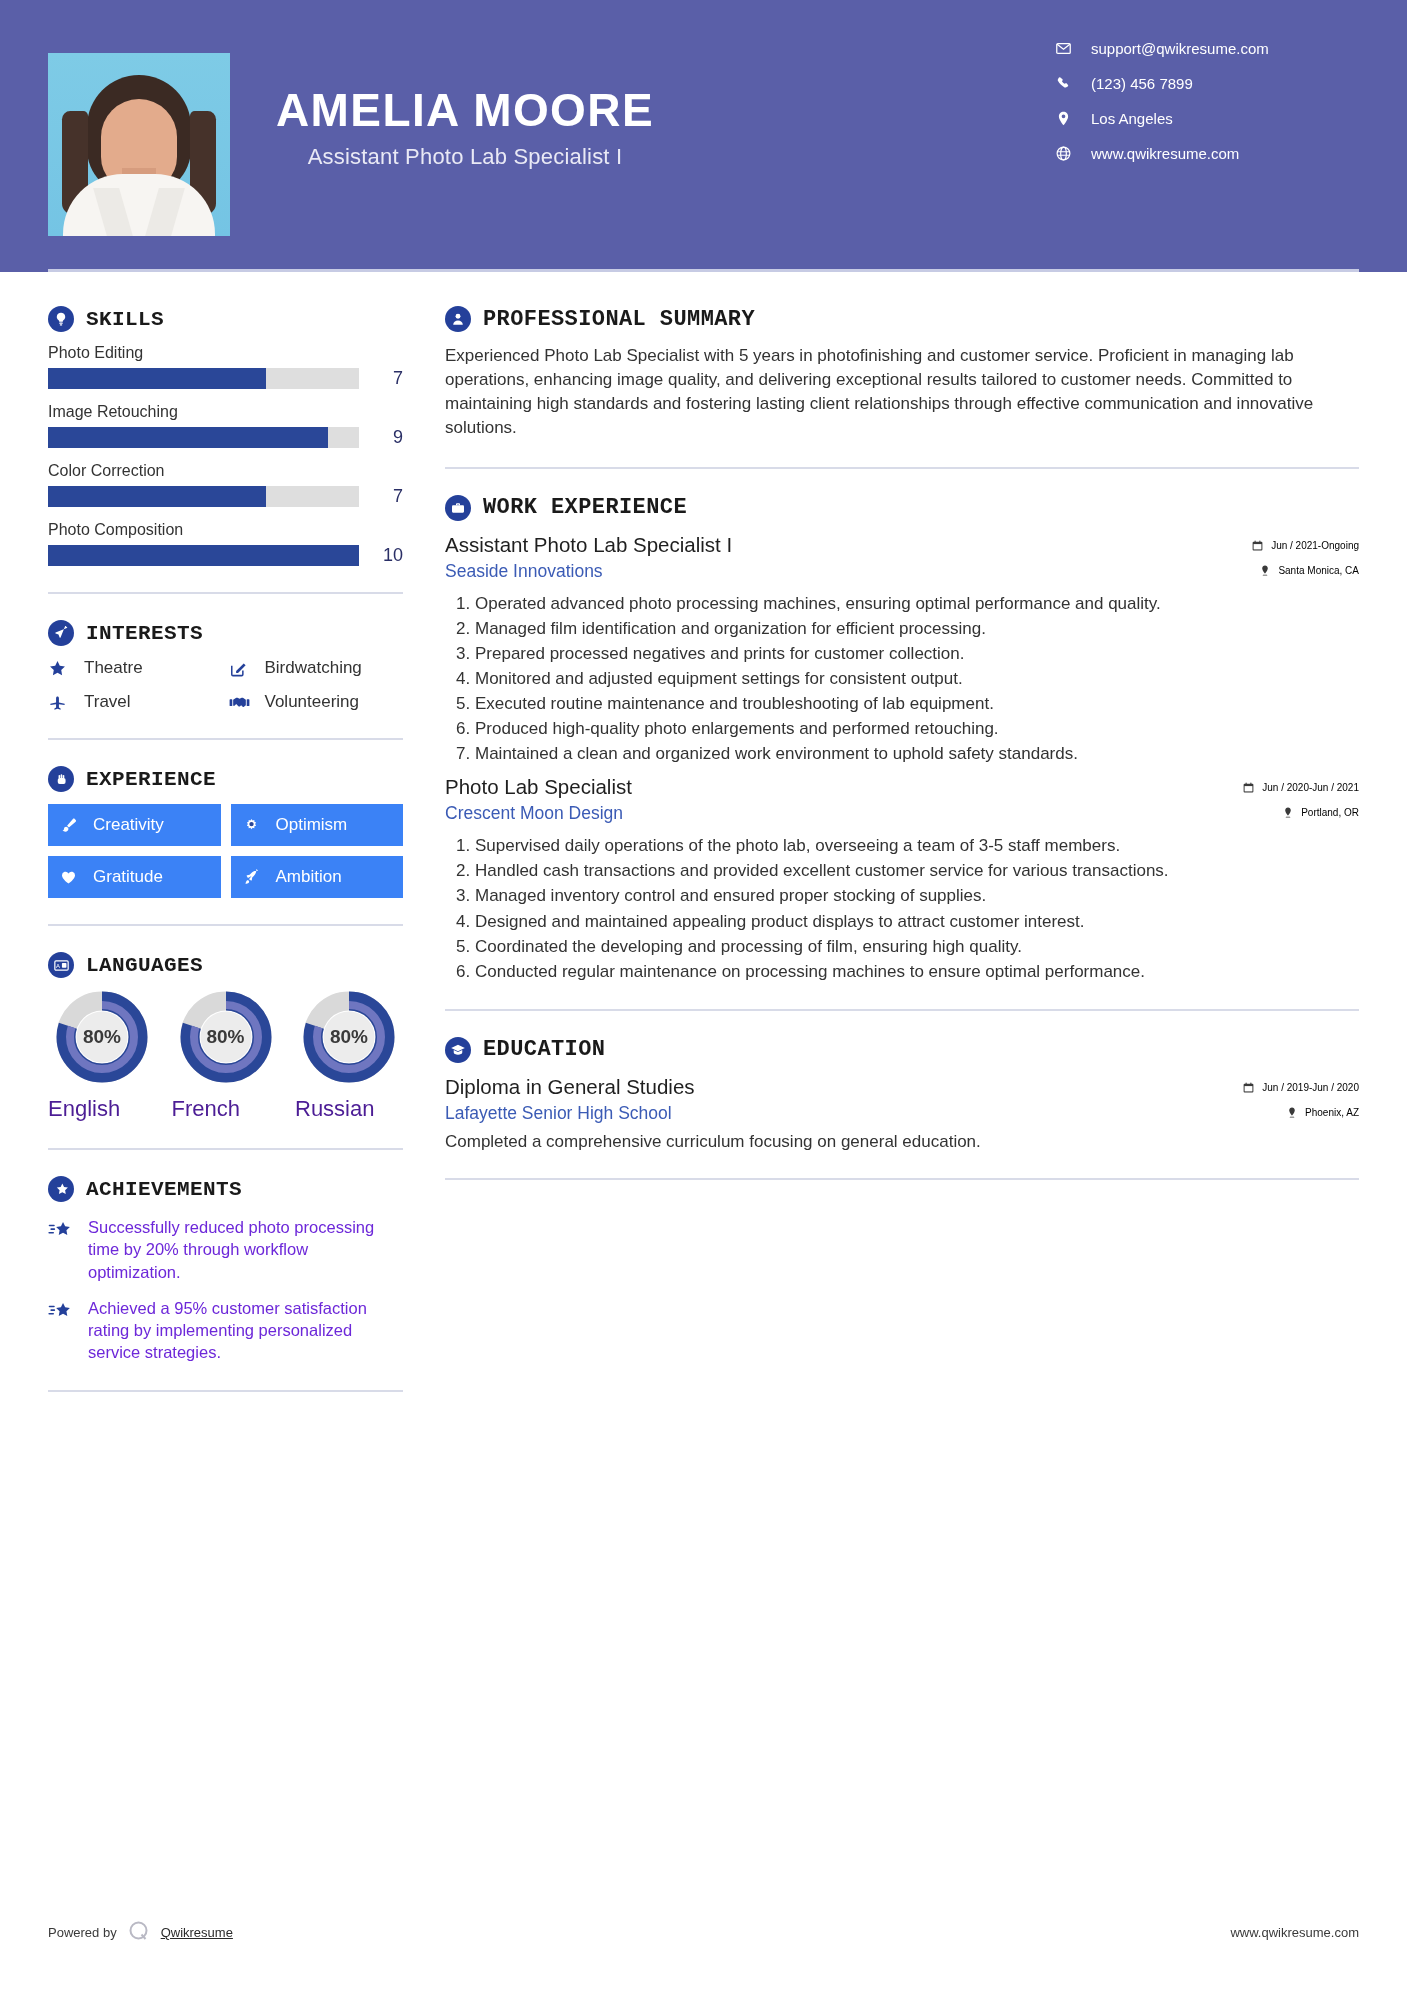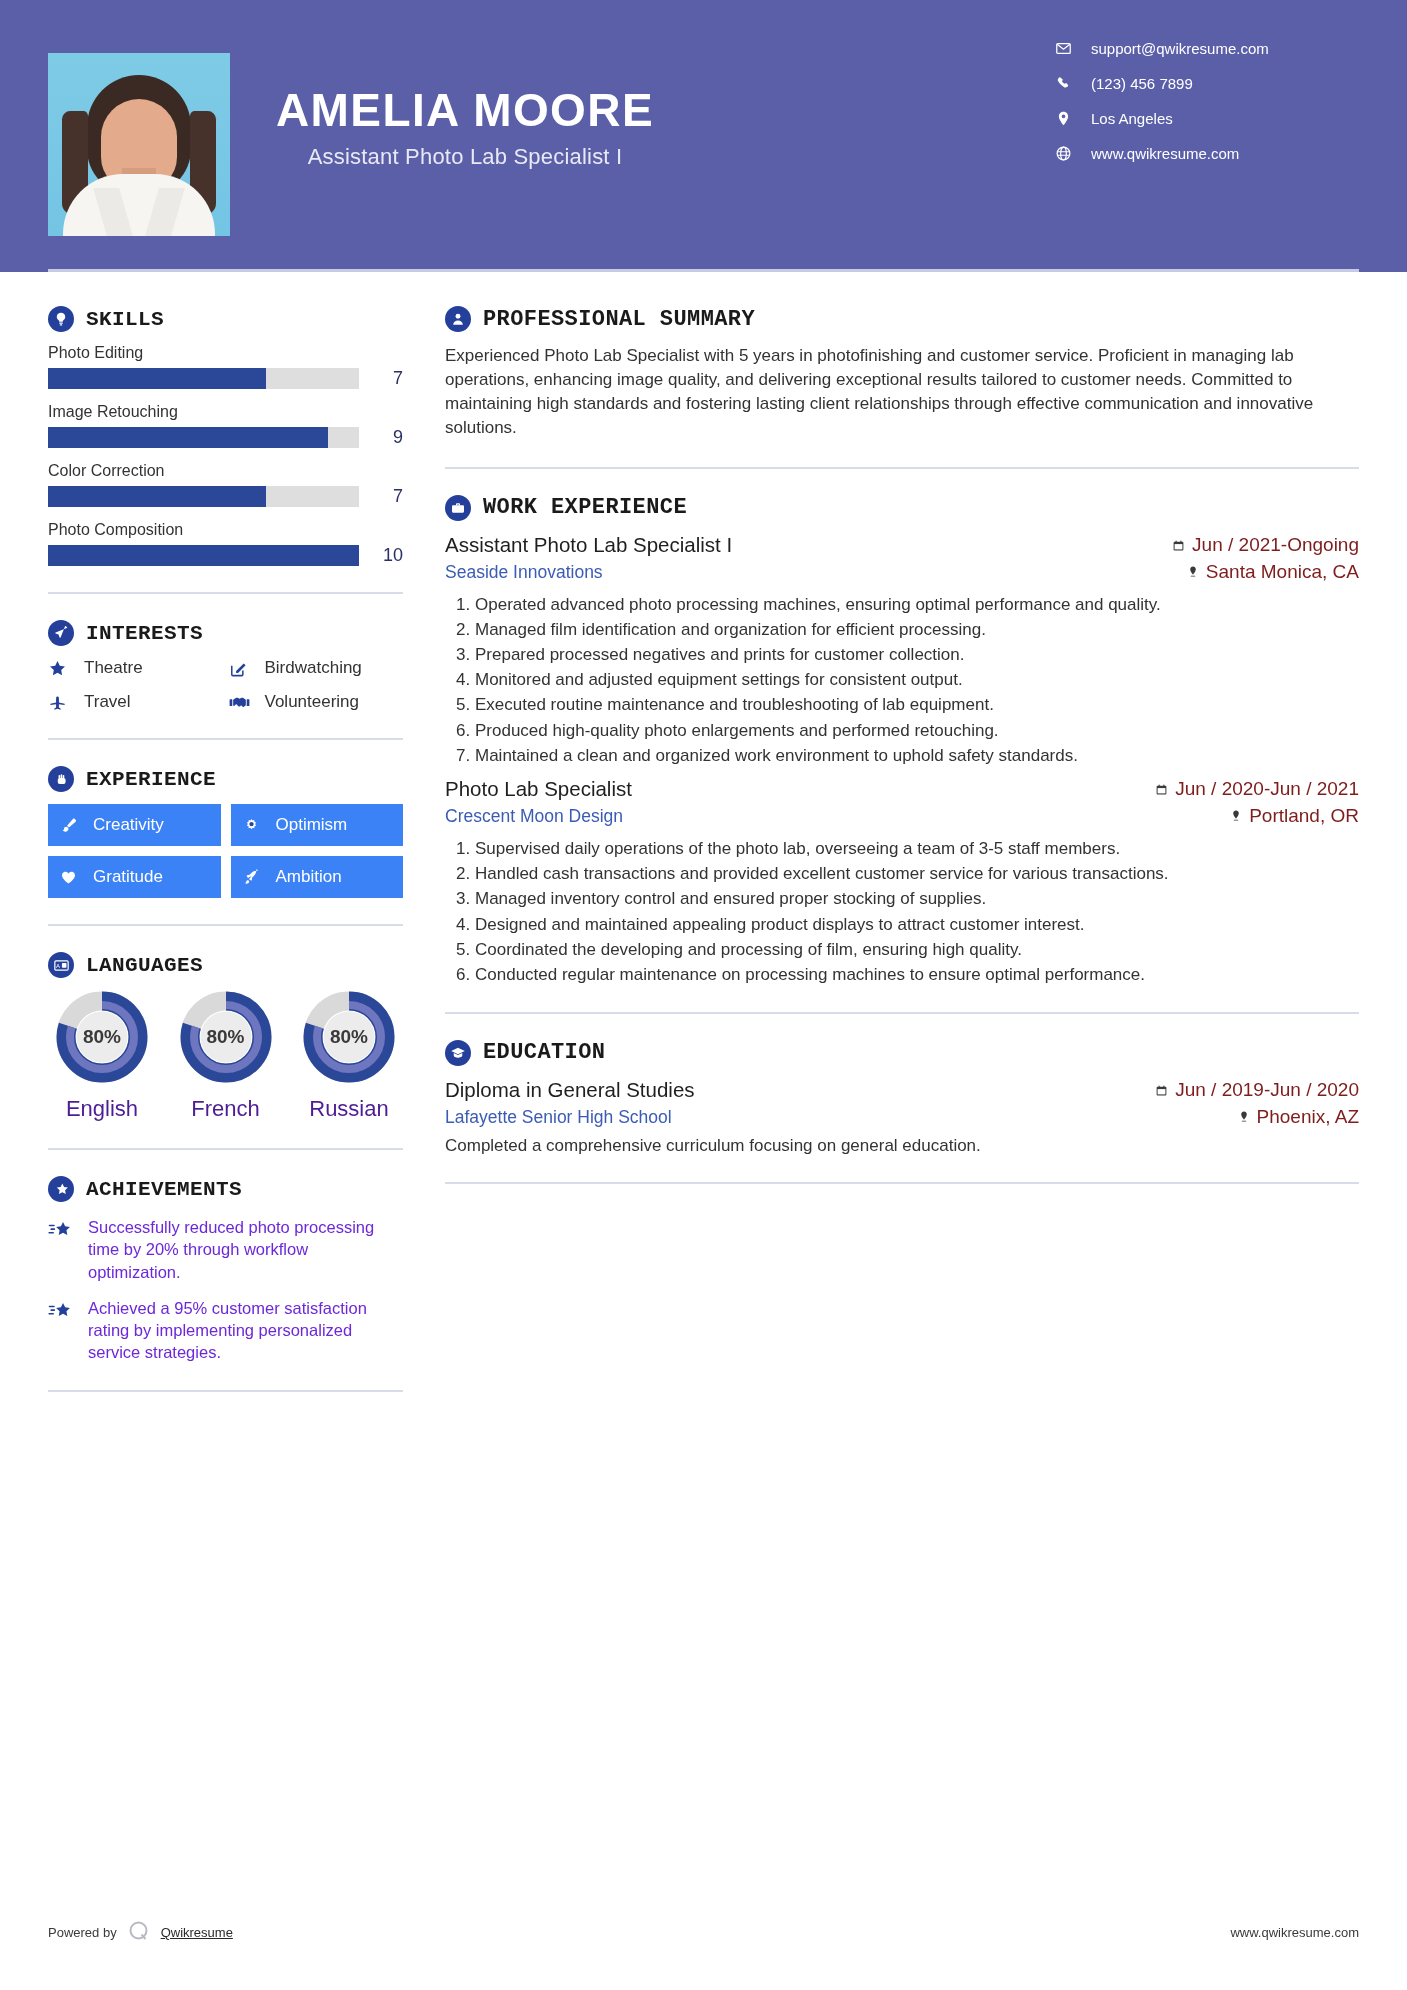--- a/index.html
+++ b/index.html
@@ -168,21 +168,21 @@
     color: #ffffff;
     font-size: 17px;
     padding: 11px 8px 11px 12px;
     display: flex;
     align-items: center;
   }
   .strength-ico { width: 24px; flex: 0 0 24px; margin-right: 9px; display:flex; align-items:center; }
 
   
   .lang-row { display: flex; justify-content: space-between; margin-top: 12px; }
-  .lang-item { width: 108px; text-align: center; }
+  .lang-item { width: 108px; text-align: left; }
   .donut-wrap { position: relative; width: 94px; height: 94px; margin: 0 auto; }
   .donut-wrap svg { display: block; transform: rotate(-90deg); }
   .donut-label {
     position: absolute; inset: 0;
     display: flex; align-items: center; justify-content: center;
     font-size: 19px; font-weight: bold; color: #3a3a3a;
   }
   .lang-name { font-size: 22px; color: #4c1d95; margin-top: 12px; }
 
   
@@ -193,21 +193,21 @@
   
   .summary-text {
     font-size: 17px;
     line-height: 1.42;
     color: #333;
     margin-top: 2px;
   }
   .job { margin-top: 10px; }
   .job-top { display: flex; justify-content: space-between; align-items: baseline; }
   .job-title { font-size: 20.5px; color: #1f1f1f; }
-  .job-meta { font-size: 19px; color: #7f1d1d; white-space: nowrap; display: flex; align-items: center; }
+  .job-meta { font-size: 10px; color: #000000; white-space: nowrap; display: flex; align-items: center; }
   .job-meta .m-ico { margin-right: 7px; display:inline-flex; }
   .job-sub { display: flex; justify-content: space-between; align-items: baseline; margin-top: 4px; }
   .job-company { font-size: 17.5px; color: #3b5bb5; }
   .bullets { margin: 10px 0 0 0; padding-left: 30px; }
   .bullets li { font-size: 17px; line-height: 1.36; color: #333; margin-bottom: 2px; }
   .edu-desc { font-size: 17px; color: #333; margin-top: 8px; }
 
   
   .footer {
     position: absolute;

